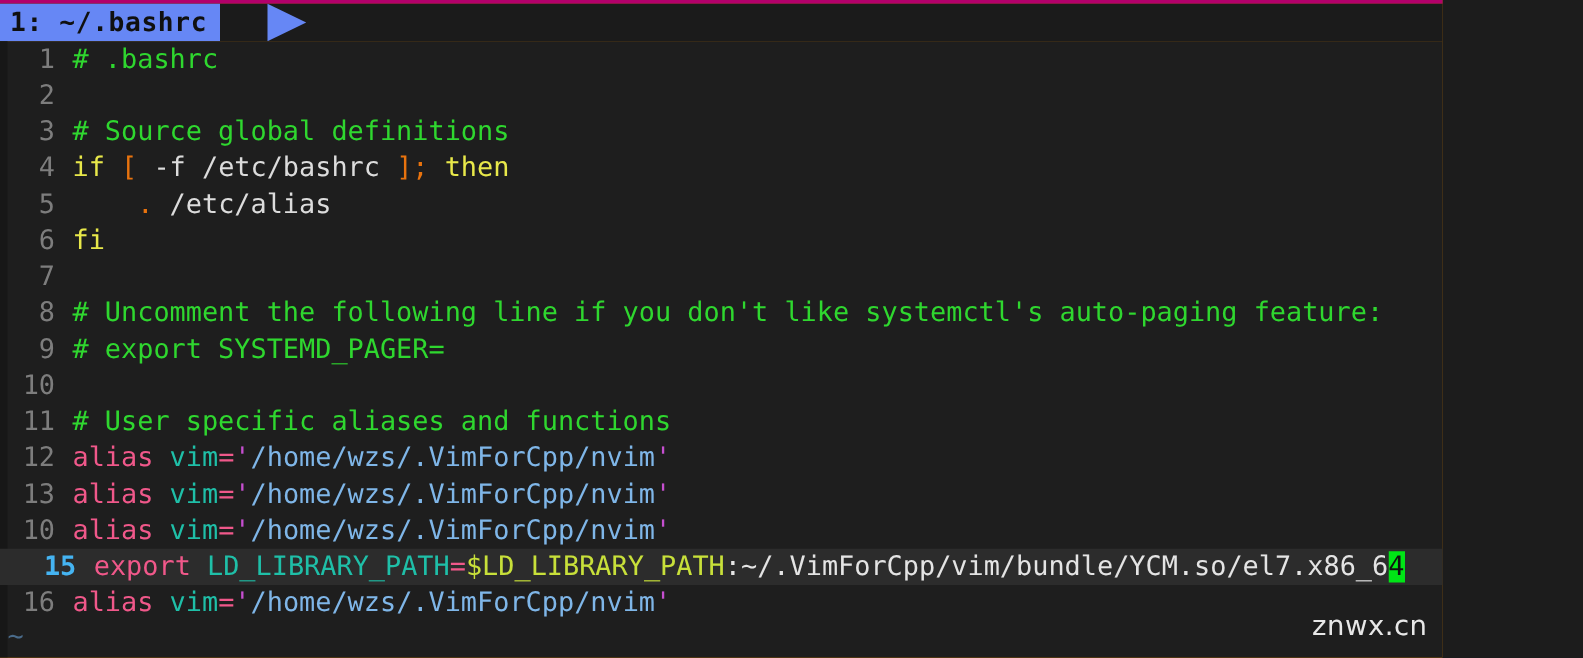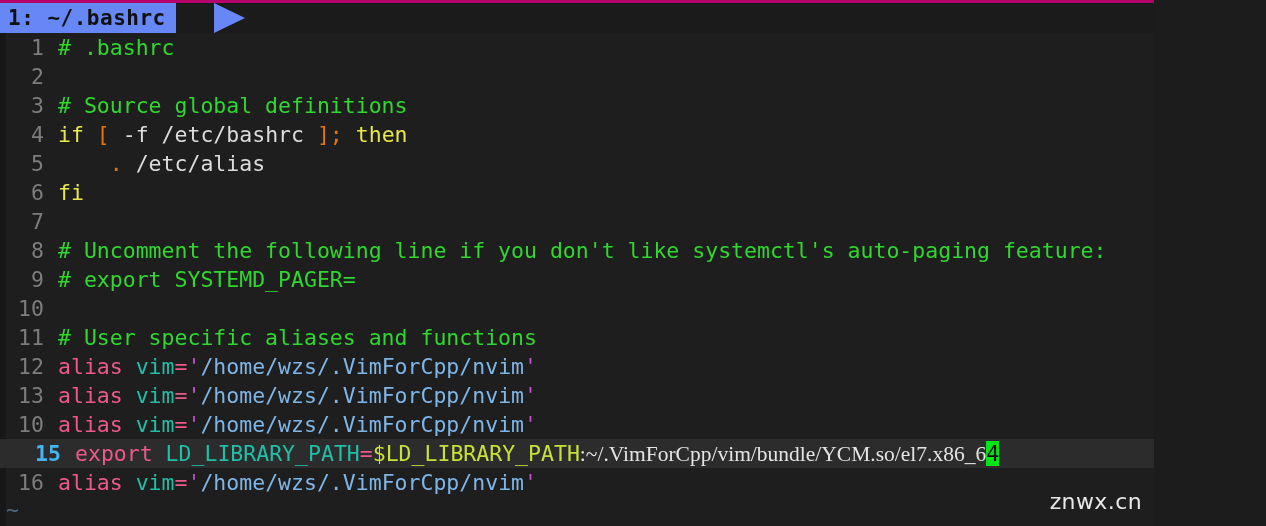--- a/index.html
+++ b/index.html
@@ -117,21 +117,21 @@
   .c-comment  { color: #2fd72f; }
   .c-keyword  { color: #e8e84a; }
   .c-bracket  { color: #e8730e; }
   .c-plain    { color: #dcdcdc; }
   .c-alias    { color: #f0588a; }
   .c-ident    { color: #1fbfa8; }
   .c-eq       { color: #f0588a; }
   .c-quote    { color: #c64fd0; }
   .c-string   { color: #7fb6e8; }
   .c-var      { color: #c8e03a; }
-  .c-path     { color: #e4e4e4; font-family: Liberation Serif, serif; }
+  .c-path     { color: #e4e4e4; }
 
   .cursor {
     background: #00e516;
     color: #101010;
   }
 
   
   .tilde-line {
     position: relative;
     height: 26px;

